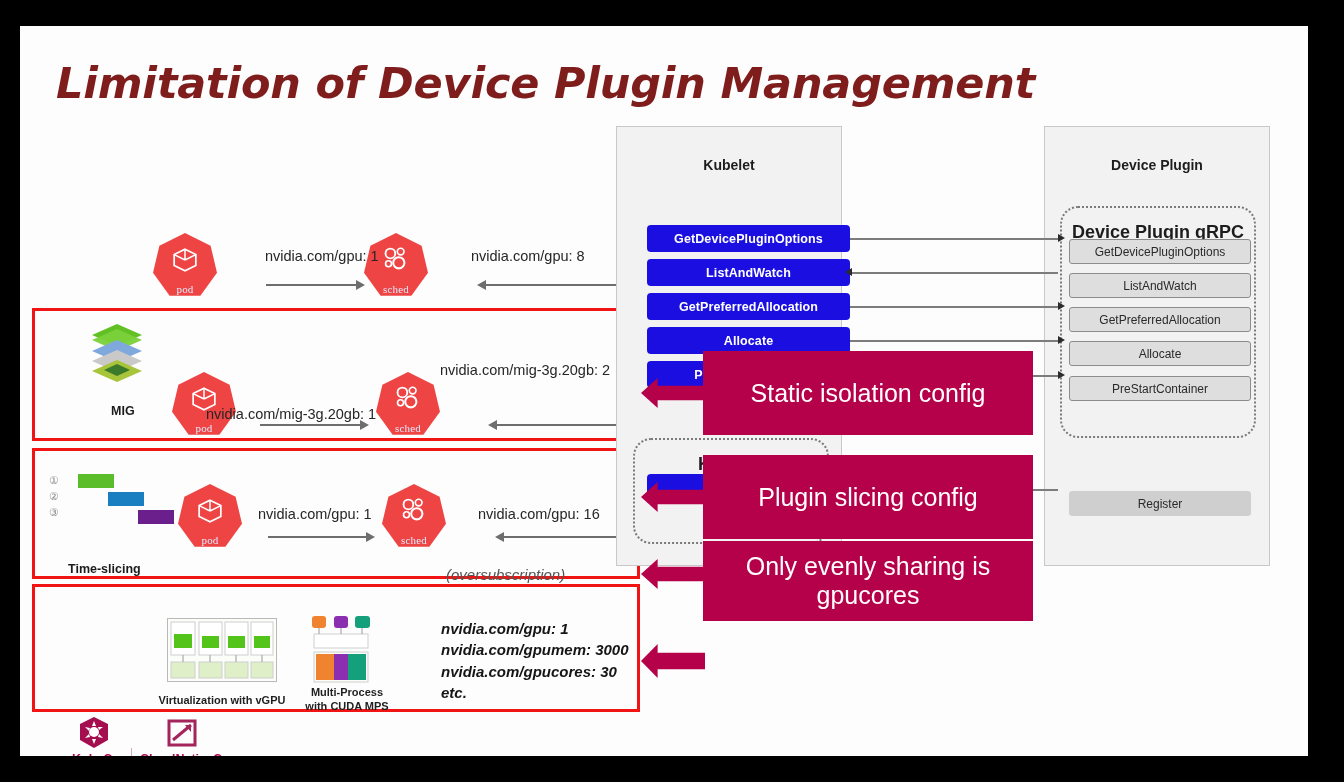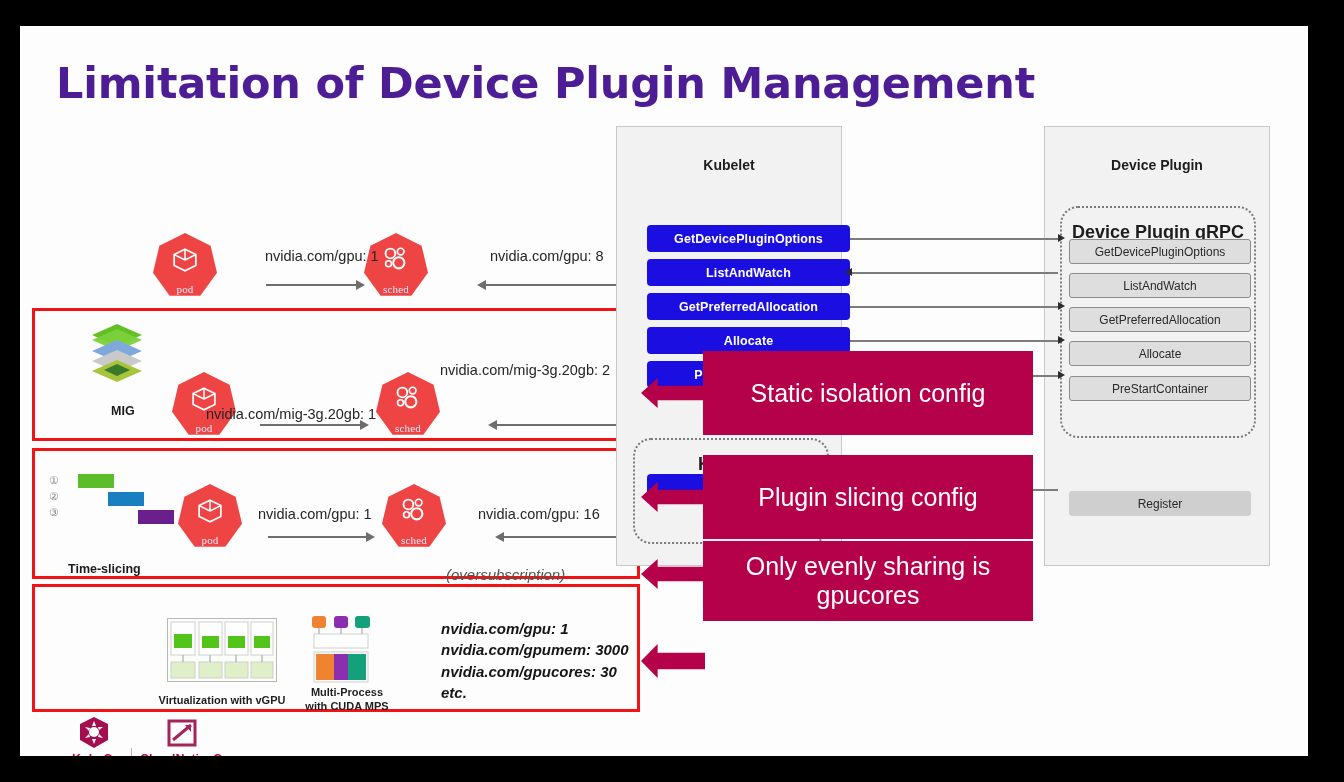--- a/index.html
+++ b/index.html
@@ -23,23 +23,24 @@
     overflow: hidden;
   }
 
   
   #page-title {
     position: absolute;
     left: 36px; top: 32px;
     font-family: "DejaVu Sans", sans-serif;
     font-size: 43px;
     font-weight: 600;
-    color: #4c1d95;
+    color: #7f1d1d;
     letter-spacing: -0.2px;
     white-space: nowrap;
+    font-style: italic;
   }
 
   
   .k8s-icon {
     position: absolute;
     width: 64px; height: 64px;
   }
   .k8s-hept {
     width: 100%; height: 100%;
     background: #ef4444;
@@ -257,21 +258,21 @@
         <svg class="glyph-gears" viewBox="0 0 32 30">
           <circle cx="10" cy="8" r="5.2" fill="none" stroke="#fff" stroke-width="2"></circle>
           <circle cx="21" cy="6" r="3.6" fill="none" stroke="#fff" stroke-width="1.8"></circle>
           <circle cx="19" cy="18" r="6" fill="none" stroke="#fff" stroke-width="2.2"></circle>
           <circle cx="8" cy="19" r="3.2" fill="none" stroke="#fff" stroke-width="1.8"></circle>
         </svg>
         <div class="k8s-label">sched</div>
       </div>
     </div>
     <div class="res-label" style="left:245px; top:222px;">nvidia.com/gpu: 1</div>
-    <div class="res-label" style="left:470px; top:222px;">nvidia.com/gpu: 8</div>
+    <div class="res-label" style="left:451px; top:222px;">nvidia.com/gpu: 8</div>
     <div class="arrow-line" style="left:246px; top:258px; width:90px;"></div>
     <div class="arrow-head-r" style="left:336px; top:254px;"></div>
     <div class="arrow-line" style="left:466px; top:258px; width:145px;"></div>
     <div class="arrow-head-l" style="left:457px; top:254px;"></div>
 
     <div class="red-box" style="left:12px; top:282px; width:608px; height:133px;"></div>
 
     <svg style="position:absolute; left:66px; top:294px; width:62px; height:66px;" viewBox="0 0 62 66">
       <polygon points="31,4 56,15 31,26 6,15" fill="#62c024"></polygon>
       <polygon points="31,9 56,20 31,31 6,20" fill="#7ad13a" opacity="0.95"></polygon>

